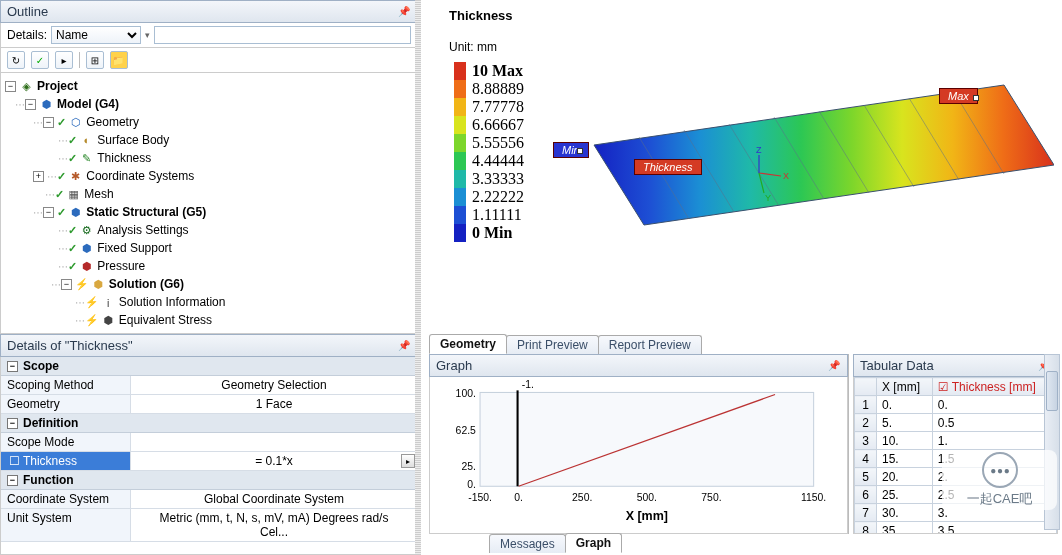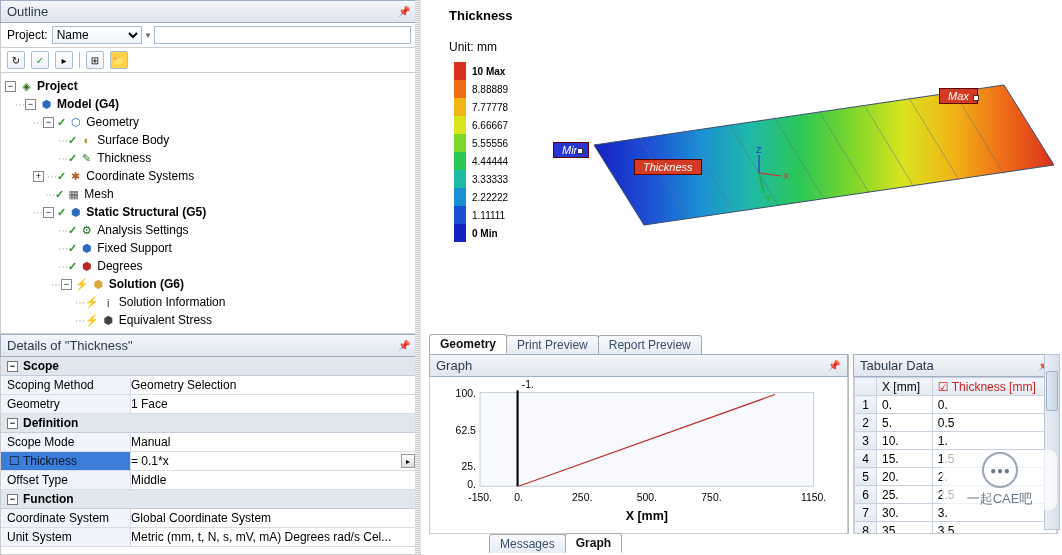--- a/index.html
+++ b/index.html
@@ -30,37 +30,37 @@
 .ic-fix { color: #2c6bbd; } .ic-press { color: #b52a2a; } .ic-sol { color: #d9a840; }
 .ic-solinf { color: #444; } .ic-eq { color: #444; }
 .tree-node .check { color: #2e9a2e; font-weight: bold; margin-right: 2px; font-size: 11px; }
 .tree-node .bolt { color: #d9a840; font-weight: bold; margin-right: 2px; font-size: 11px; }
 .dotline { color: #aaa; font-size: 10px; }
 
 .details { flex: 1; border-right: 1px solid #bbb; display: flex; flex-direction: column; }
 .details-grid { flex: 1; overflow: auto; border: 1px solid #ccc; border-top: none; font-size: 12px; }
 .dg-row { display: flex; border-bottom: 1px solid #d6dde6; }
 .dg-label { width: 130px; padding: 2px 6px; background: #f1f5fb; border-right: 1px solid #d6dde6; }
-.dg-value { flex: 1; padding: 2px 0; background: #fff; position: relative; }
+.dg-value { flex: 1; padding: 2px 16px; background: #fff; position: relative; text-align: center; }
 .dg-header { background: #e0e7ef; font-weight: bold; padding: 2px 6px; display: flex; align-items: center; border-bottom: 1px solid #c4ceda; }
 .dg-header .box { width: 11px; height: 11px; border: 1px solid #777; background: #fff; display: flex; align-items: center; justify-content: center; font-size: 9px; margin-right: 5px; }
-.dg-row.sel .dg-label { background: #3b7dd8; color: #0f172a; padding-left: 8px; }
+.dg-row.sel .dg-label { background: #3b7dd8; color: #ffffff; padding-left: 8px; }
 .dg-row.sel .dg-value { background: #fff; }
 .dg-value .drop { position: absolute; right: 2px; top: 2px; width: 14px; height: 14px; border: 1px solid #999; background: linear-gradient(#fff,#ddd); font-size: 8px; display: flex; align-items: center; justify-content: center; }
 
 .right { position: absolute; left: 419px; top: 0; width: 643px; height: 555px; }
 
 
 .view3d { position: absolute; left: 10px; top: 0; width: 633px; height: 330px; background: #fff; }
 .legend-title { position: absolute; left: 20px; top: 8px; font-weight: bold; font-size: 13px; }
 .legend-unit { position: absolute; left: 20px; top: 40px; font-size: 12px; }
 .legend { position: absolute; left: 25px; top: 62px; }
 .legend-row { display: flex; align-items: center; height: 18px; }
 .legend-row .sw { width: 12px; height: 18px; display: inline-block; }
-.legend-row .val { font-size: 10px; padding-left: 6px; white-space: nowrap; }
+.legend-row .val { font-size: 16px; padding-left: 6px; white-space: nowrap; font-family: Liberation Serif, serif; }
 .legend-row.bold .val { font-weight: bold; }
 
 .model3d { position: absolute; left: 115px; top: 65px; width: 510px; height: 170px; }
 .model3d svg { width: 100%; height: 100%; }
 .label3d { position: absolute; padding: 1px 8px; font-size: 11px; color: #fff; border: 1px solid #5a0000; font-style: italic; }
 .label3d.min { background: #2935d1; left: 124px; top: 142px; }
 .label3d.max { background: #d43a24; left: 510px; top: 88px; }
 .label3d.thk { background: #d43a24; left: 205px; top: 159px; }
 .anchor { position: absolute; width: 6px; height: 6px; border: 1px solid #333; background: #fff; }
 
@@ -92,21 +92,21 @@
 </head>
 <body>
 
 <div class="left">
   <div class="outline">
     <div class="panel-title">
       <span>Outline</span>
         <span class="pin">📌</span>
     </div>
     <div class="filter-row">
-      <span>Project:</span>
+      <span>Details:</span>
       <select><option>Name</option></select>
       <span style="font-size:9px;color:#666">▾</span>
       <input style="">
     </div>
     <div class="toolbar-row">
       <div class="tb-btn">↻</div>
       <div class="tb-btn green">✓</div>
       <div class="tb-btn">▸</div>
       <div class="tb-sep"></div>
       <div class="tb-btn">⊞</div>
@@ -183,21 +183,21 @@
           <span class="dotline">⋯</span>
           <span class="check">✓</span>
           <span class="icon ic-fix">⬢</span>
           <span>Fixed Support</span>
         </div>
       <div class="tree-node">
           <span class="spacer" style="width:55px"></span>
           <span class="dotline">⋯</span>
           <span class="check">✓</span>
           <span class="icon ic-press">⬢</span>
-          <span>Degrees</span>
+          <span>Pressure</span>
         </div>
       <div class="tree-node">
           <span class="spacer" style="width:48px"></span>
           <span class="dotline">⋯</span>
           <span class="toggle">−</span>
           <span class="bolt">⚡</span>
           <span class="icon ic-sol">⬢</span>
           <b>Solution (G6)</b>
         </div>
       <div class="tree-node">
@@ -228,29 +228,24 @@
           <div class="dg-label">Scoping Method</div>
           <div class="dg-value">Geometry Selection</div>
         </div>
         <div class="dg-row">
           <div class="dg-label">Geometry</div>
           <div class="dg-value">1 Face</div>
         </div>
         <div class="dg-header"><span class="box">−</span>Definition</div>
         <div class="dg-row">
           <div class="dg-label">Scope Mode</div>
-          <div class="dg-value">Manual</div>
         </div>
         <div class="dg-row sel">
           <div class="dg-label">☐ Thickness</div>
           <div class="dg-value">= 0.1*x<span class="drop">▸</span></div>
-        </div>
-        <div class="dg-row">
-          <div class="dg-label">Offset Type</div>
-          <div class="dg-value">Middle</div>
         </div>
         <div class="dg-header"><span class="box">−</span>Function</div>
         <div class="dg-row">
           <div class="dg-label">Coordinate System</div>
           <div class="dg-value">Global Coordinate System</div>
         </div>
         <div class="dg-row">
           <div class="dg-label">Unit System</div>
           <div class="dg-value">Metric (mm, t, N, s, mV, mA)  Degrees  rad/s  Cel...</div>
         </div>

